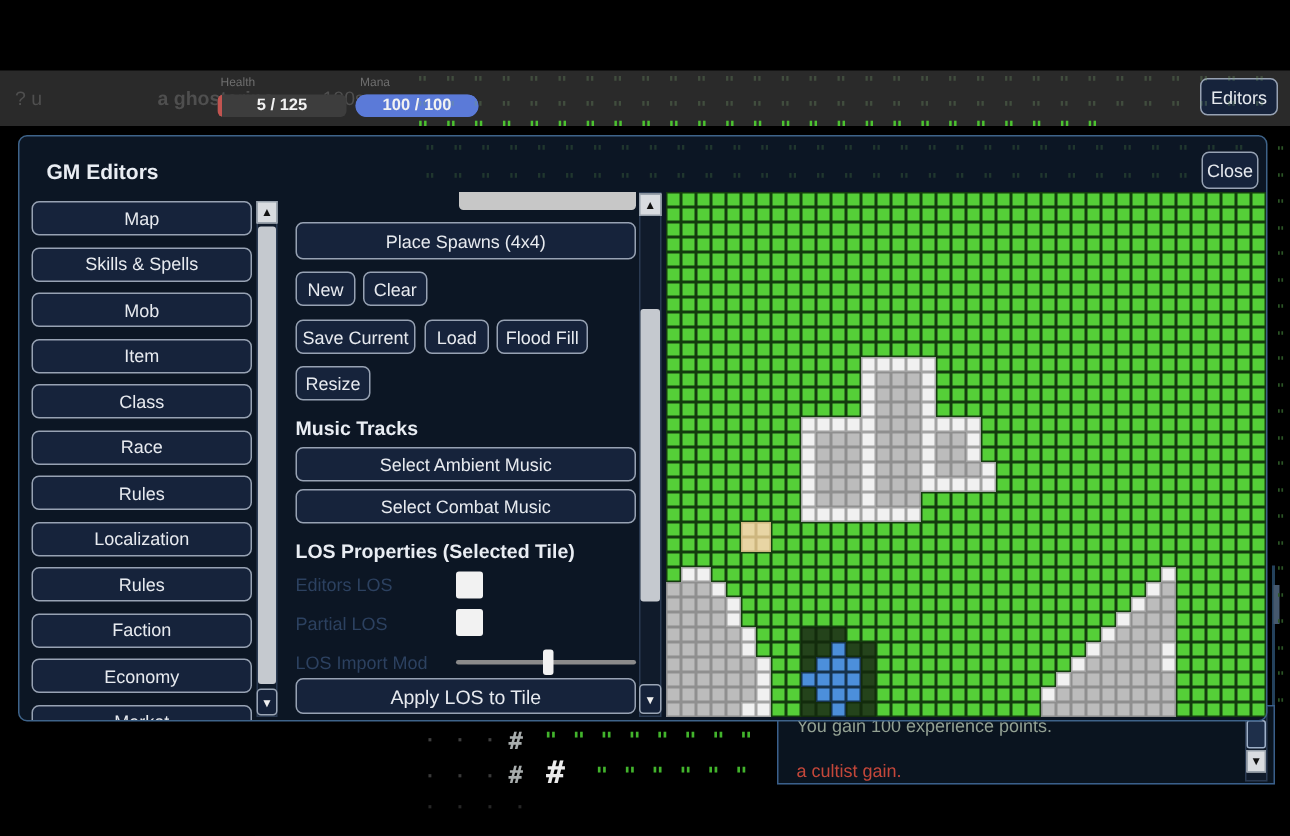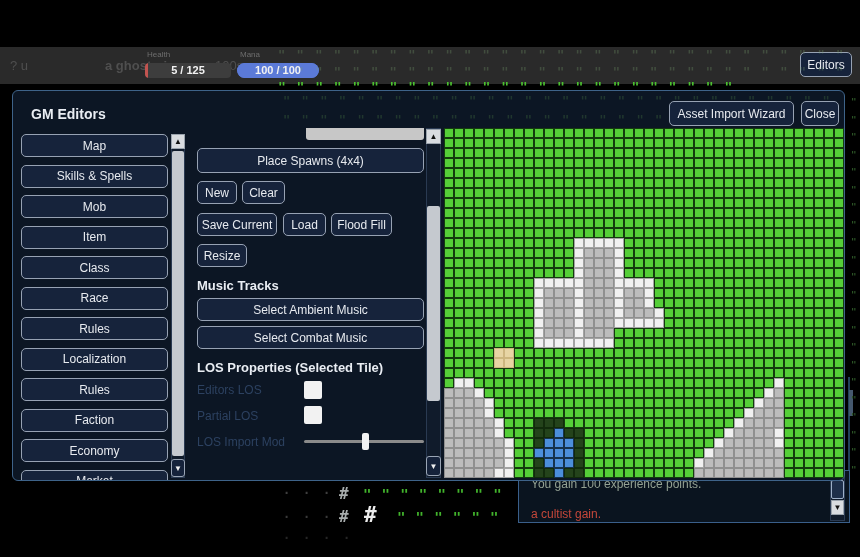--- a/index.html
+++ b/index.html
@@ -186,21 +186,20 @@
         <span class="dash" style="left: 679.2px; top: 23px; color: rgba(90, 150, 75, 0.25); font-size: 12px;">"</span>
         <span class="dash" style="left: 697.8px; top: 23px; color: rgba(90, 150, 75, 0.25); font-size: 12px;">"</span>
         <span class="dash" style="left: 716.4px; top: 23px; color: rgba(90, 150, 75, 0.25); font-size: 12px;">"</span>
         <span class="dash" style="left: 735px; top: 23px; color: rgba(90, 150, 75, 0.25); font-size: 12px;">"</span>
         <span class="dash" style="left: 753.6px; top: 23px; color: rgba(90, 150, 75, 0.25); font-size: 12px;">"</span>
         <span class="dash" style="left: 772.2px; top: 23px; color: rgba(90, 150, 75, 0.25); font-size: 12px;">"</span>
         <span class="dash" style="left: 790.8px; top: 23px; color: rgba(90, 150, 75, 0.25); font-size: 12px;">"</span>
         <span class="dash" style="left: 809.4px; top: 23px; color: rgba(90, 150, 75, 0.25); font-size: 12px;">"</span>
       </div>
     <div class="modal-title">GM Editors</div>
-    <div class="btn aiw-btn">Asset Import Wizard</div>
     <div class="btn close-btn">Close</div>
 
     <div>
         <div class="btn side-btn" style="top: 43px;">Map</div>
         <div class="btn side-btn" style="top: 73.5px;">Skills &amp; Spells</div>
         <div class="btn side-btn" style="top: 104px;">Mob</div>
         <div class="btn side-btn" style="top: 134.5px;">Item</div>
         <div class="btn side-btn" style="top: 165px;">Class</div>
         <div class="btn side-btn" style="top: 195.5px;">Race</div>
         <div class="btn side-btn" style="top: 226px;">Rules</div>
@@ -234,20 +233,21 @@
     <div class="btn" style="position:absolute; left:184px; top:207px; width:227px; height:23px;">Select Ambient Music</div>
 
     <div class="heading" style="left:184px; top:269px;">LOS Properties (Selected Tile)</div>
     <div class="dim-label" style="left:184px; top:292px;">Editors LOS</div>
     <div class="checkbox" style="left:291px; top:290px;"></div>
     <div class="dim-label" style="left:184px; top:318px;">Partial LOS</div>
     <div class="checkbox" style="left:291px; top:315px;"></div>
     <div class="dim-label" style="left:184px; top:344px;">LOS Import Mod</div>
     <div class="slider-track" style="left:291px; top:349px; width:120px;"></div>
     <div class="slider-thumb" style="top: 342px; left: 349.2px;" id="los-slider-thumb"></div>
+    <div class="btn" style="position:absolute; left:184px; top:361px; width:227px; height:24px; font-size:13px;">Apply LOS to Tile</div>
 
     <div class="sb-track" style="left:413px; top:37px; width:15px; height:350px;"></div>
     <div class="sb-btn-light" style="left:413px; top:38px; width:15px; height:15px;">
       <span>▲</span>
     </div>
     <div class="sb-thumb" style="left:414px; top:115px; width:13px; height:195px;"></div>
     <div class="sb-btn-dark" style="left:413px; top:365px; width:15px; height:20px;">
       <span>▼</span>
     </div>
 

